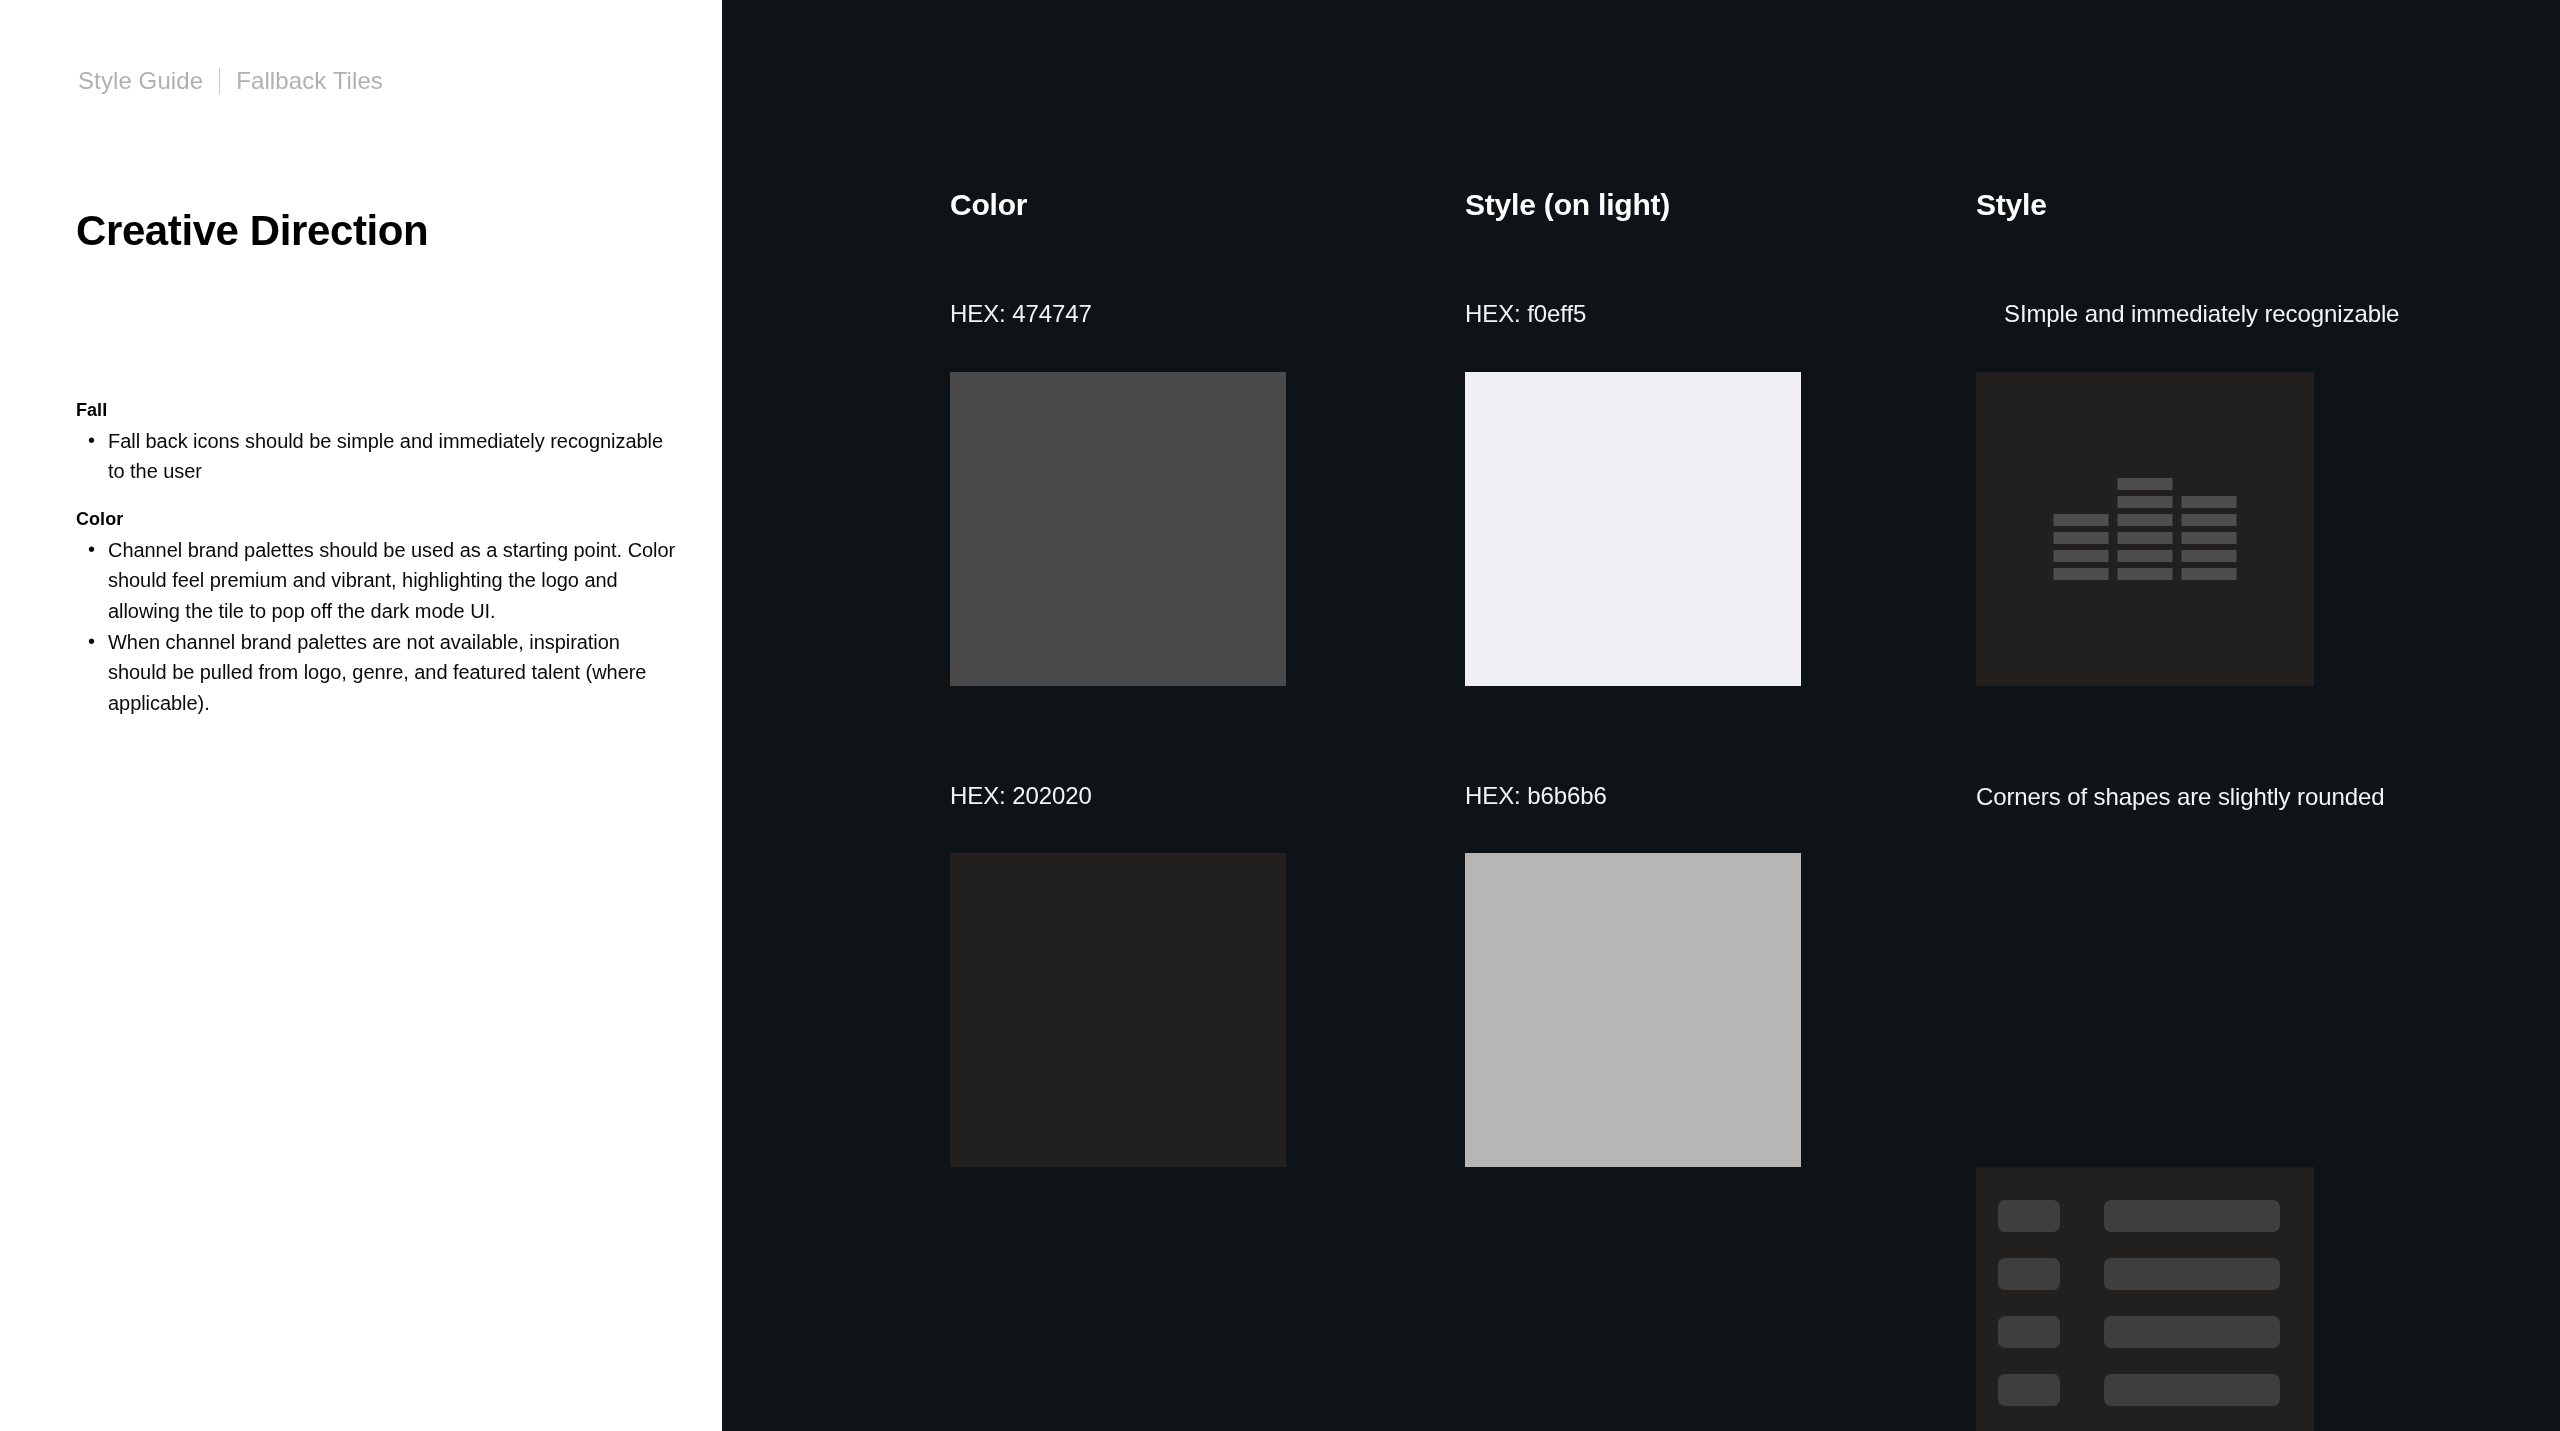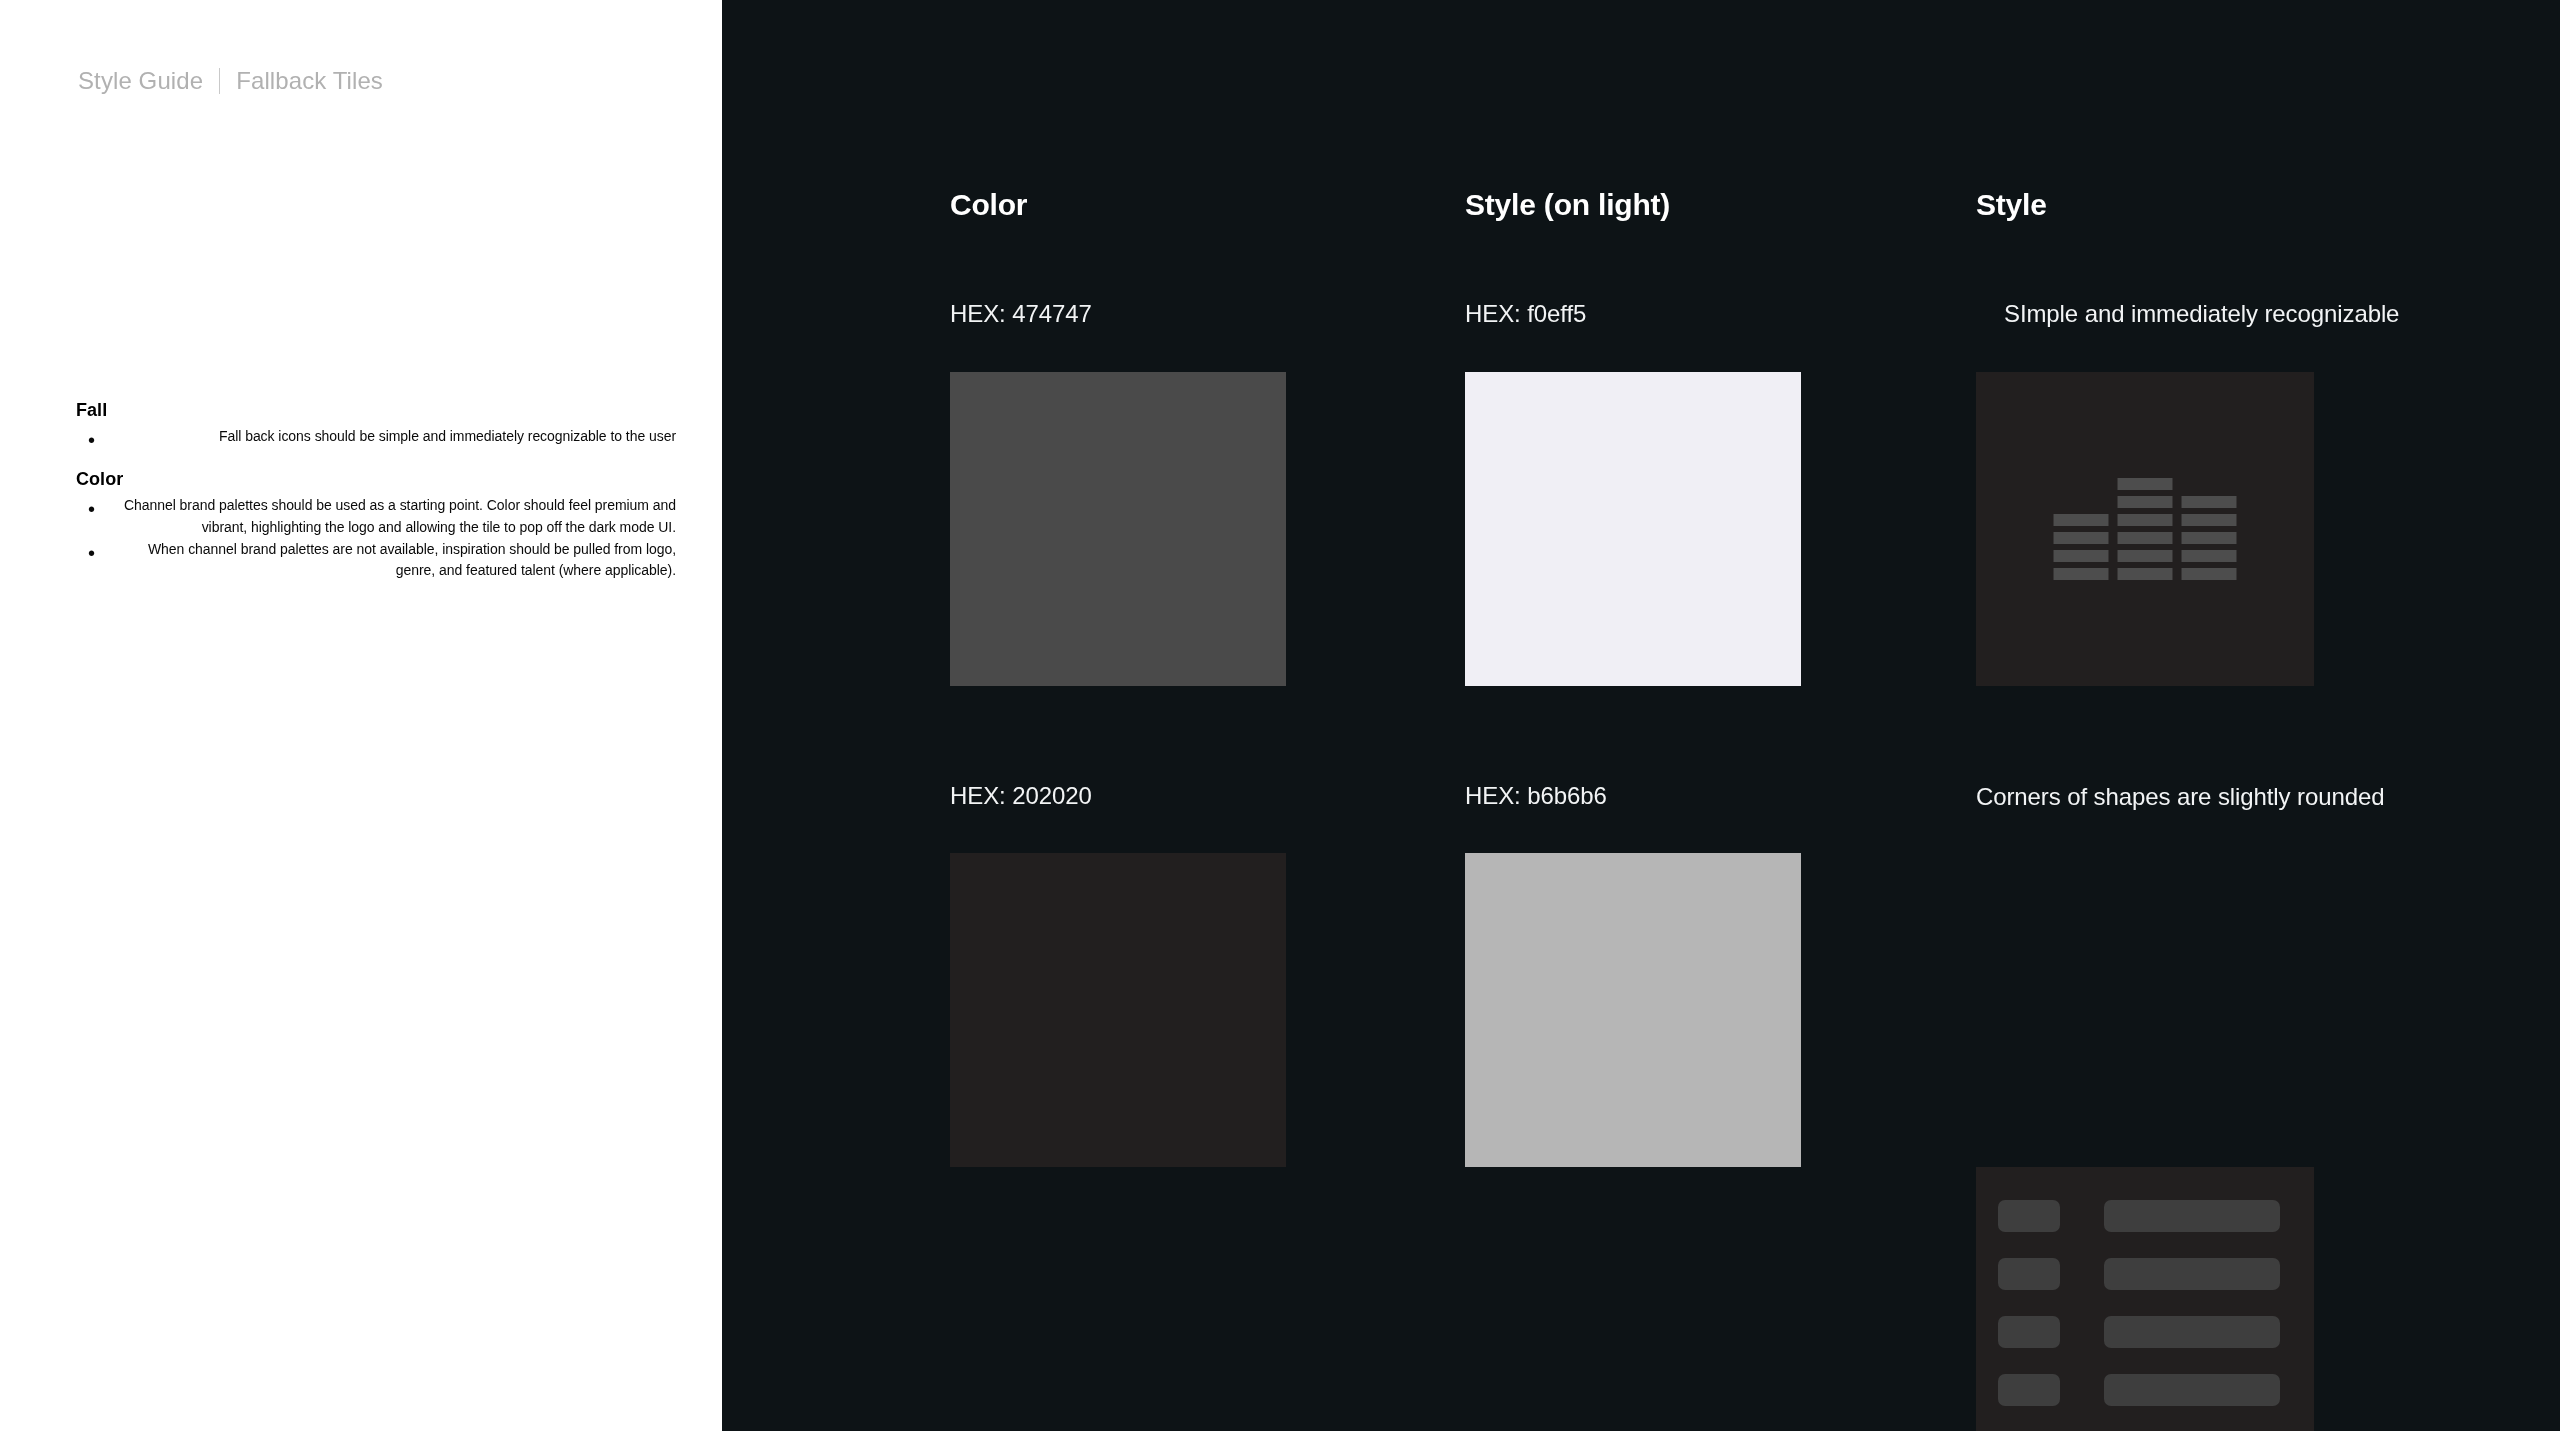--- a/index.html
+++ b/index.html
@@ -80,26 +80,25 @@
     margin-bottom: 5px;
     letter-spacing: 0.05px;
   }
   ul.note-list {
     list-style: none;
     padding-left: 0;
   }
   ul.note-list li {
     position: relative;
     padding-left: 32px;
-    font-size: 14px;
+    font-size: 20px;
     line-height: 1.52;
     color: #0a0a0a;
     margin-bottom: 1px;
     letter-spacing: -0.05px;
-    text-align: right;
   }
   ul.note-list li::before {
     content: "\2022";
     position: absolute;
     left: 12px;
     top: -1px;
     font-size: 20px;
     color: #0a0a0a;
   }
 
@@ -227,20 +226,21 @@
 
   <div class="left-panel">
 
     <div class="breadcrumb">
       <span>Style Guide</span>
       <span class="breadcrumb-divider"></span>
       <span>Fallback Tiles</span>
     </div>
 
     <div class="title-block">
+      <div class="title-main">Creative Direction</div>
     </div>
 
     <div class="notes">
 
       <div class="note-group">
         <div class="note-heading">Fall</div>
         <ul class="note-list">
           <li>Fall back icons should be simple and immediately recognizable to the user</li>
         </ul>
       </div>

